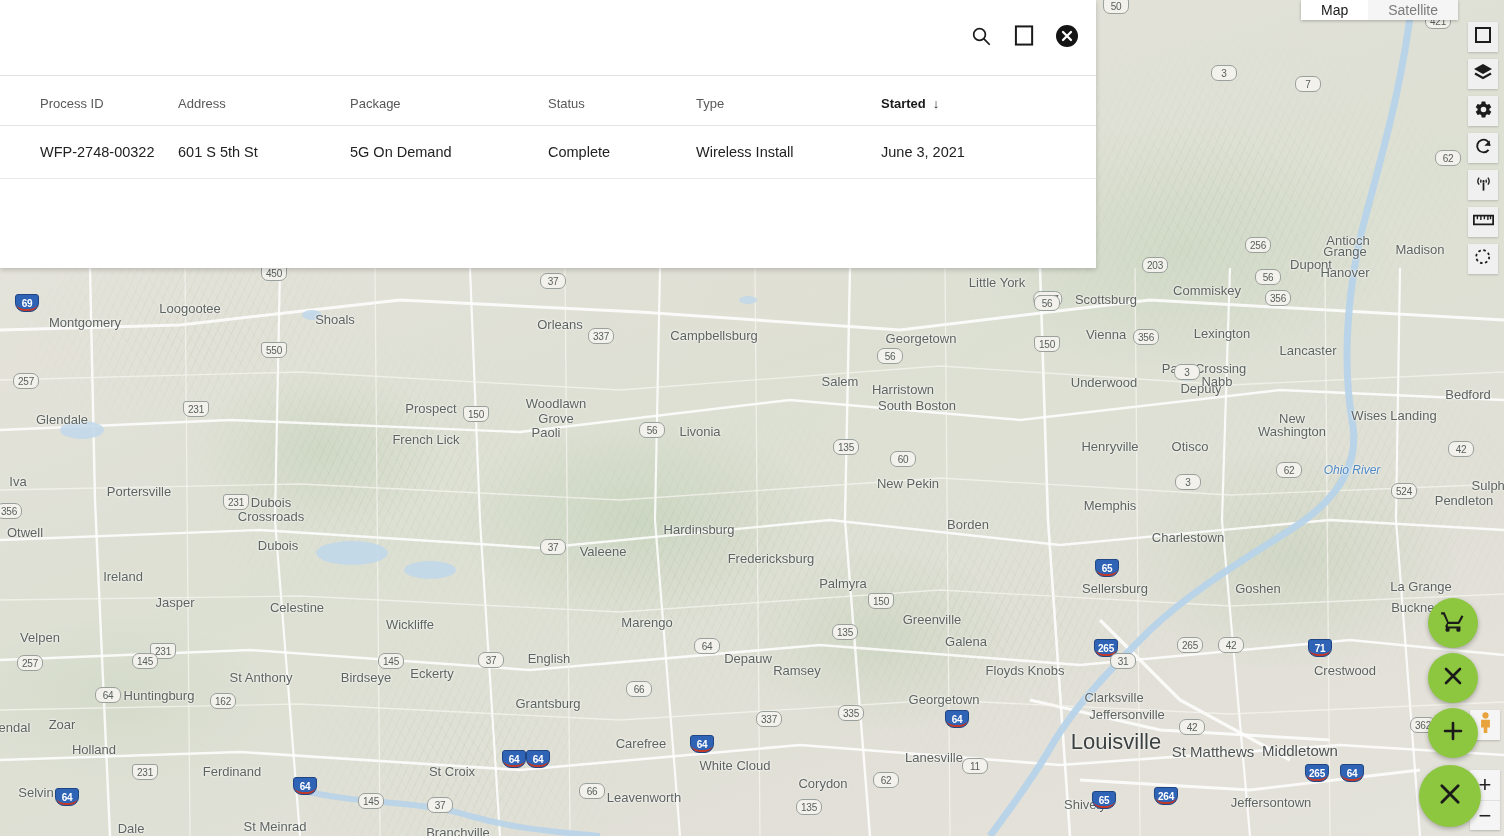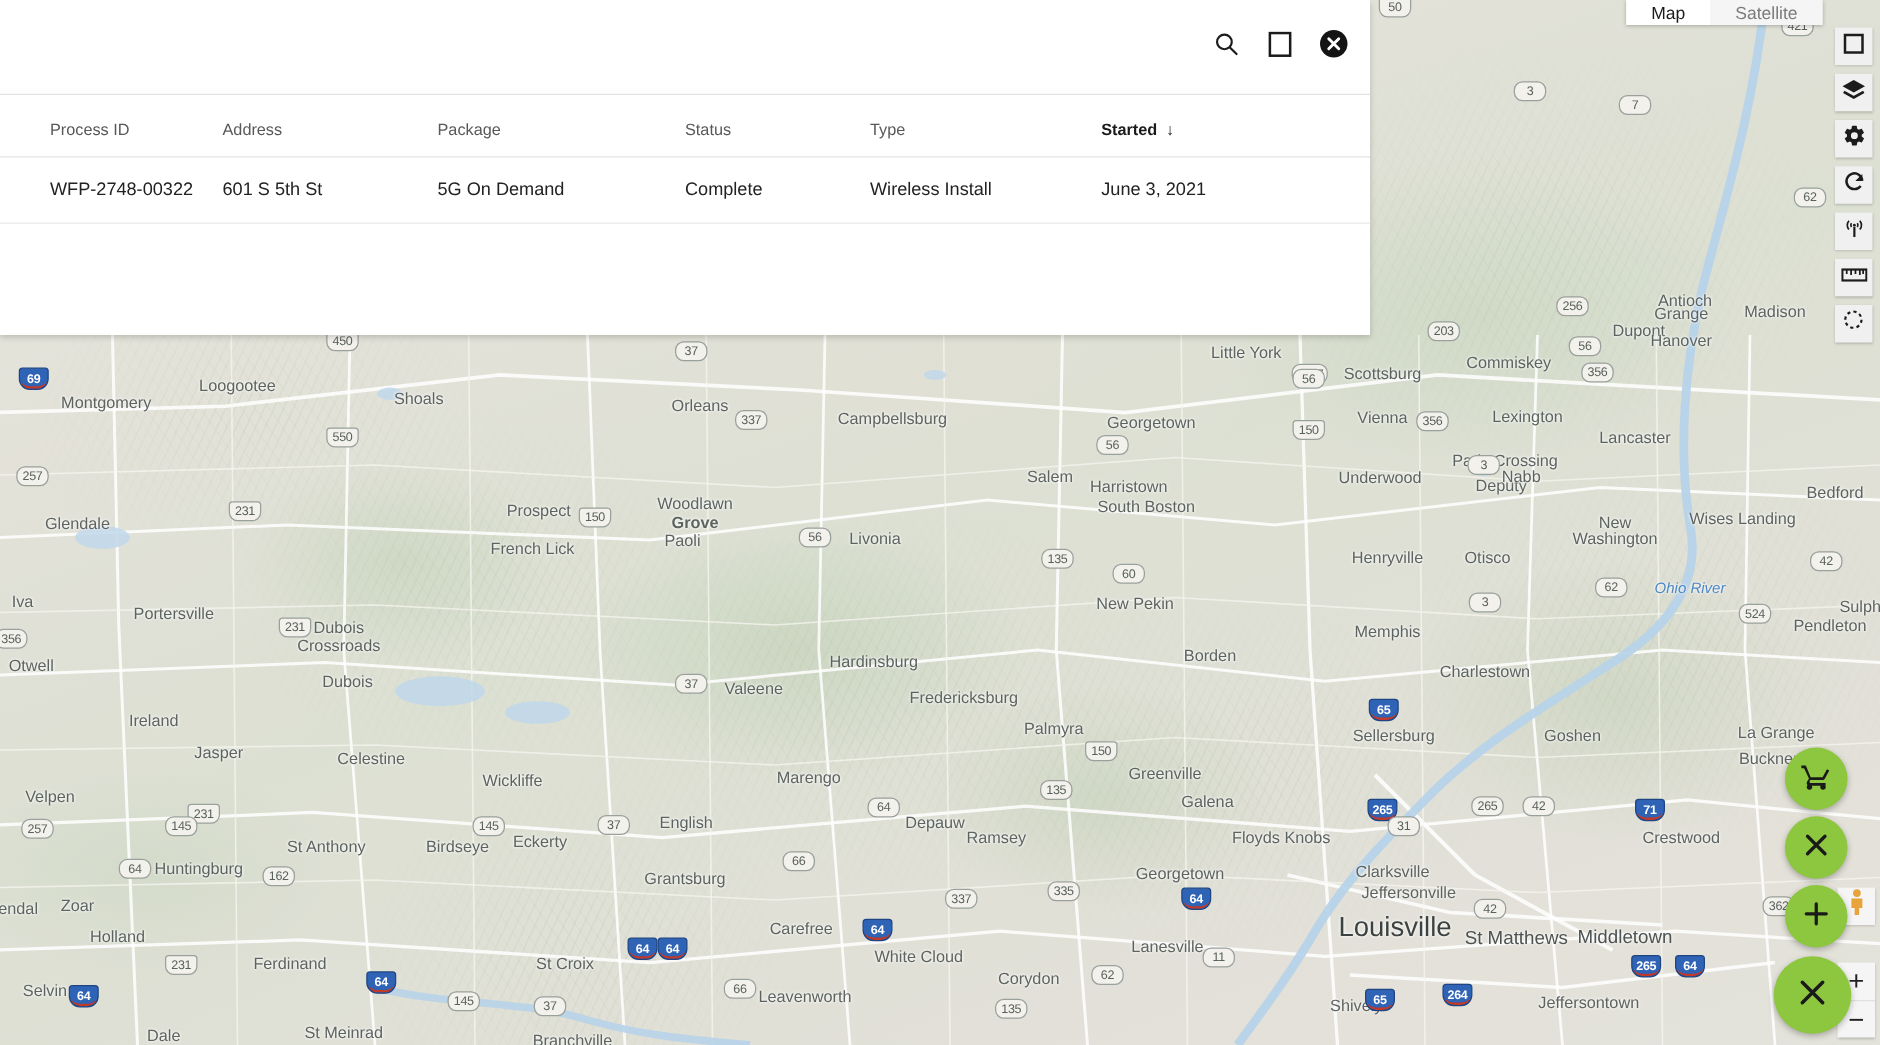--- a/index.html
+++ b/index.html
@@ -254,21 +254,21 @@
         <div class="mlabel city" style="left: 62px; top: 419px;">Glendale</div>
         <div class="mlabel city" style="left: 18px; top: 481px;">Iva</div>
         <div class="mlabel city" style="left: 139px; top: 491px;">Portersville</div>
         <div class="mlabel city" style="left: 25px; top: 532px;">Otwell</div>
         <div class="mlabel city" style="left: 431px; top: 408px;">Prospect</div>
         <div class="mlabel city" style="left: 426px; top: 439px;">French Lick</div>
         <div class="mlabel city" style="left: 271px; top: 502px;">Dubois</div>
         <div class="mlabel city" style="left: 271px; top: 516px;">Crossroads</div>
         <div class="mlabel city" style="left: 278px; top: 545px;">Dubois</div>
         <div class="mlabel city" style="left: 556px; top: 403px;">Woodlawn</div>
-        <div class="mlabel city" style="left: 556px; top: 418px; font-weight: bold;">Grove</div>
+        <div class="mlabel city" style="left: 556px; top: 418px;">Grove</div>
         <div class="mlabel city" style="left: 546px; top: 432px;">Paoli</div>
         <div class="mlabel city" style="left: 700px; top: 431px;">Livonia</div>
         <div class="mlabel city" style="left: 840px; top: 381px;">Salem</div>
         <div class="mlabel city" style="left: 903px; top: 389px;">Harristown</div>
         <div class="mlabel city" style="left: 917px; top: 405px;">South Boston</div>
         <div class="mlabel city" style="left: 908px; top: 483px;">New Pekin</div>
         <div class="mlabel city" style="left: 968px; top: 524px;">Borden</div>
         <div class="mlabel city" style="left: 699px; top: 529px;">Hardinsburg</div>
         <div class="mlabel city" style="left: 603px; top: 551px;">Valeene</div>
         <div class="mlabel city" style="left: 771px; top: 558px;">Fredericksburg</div>

